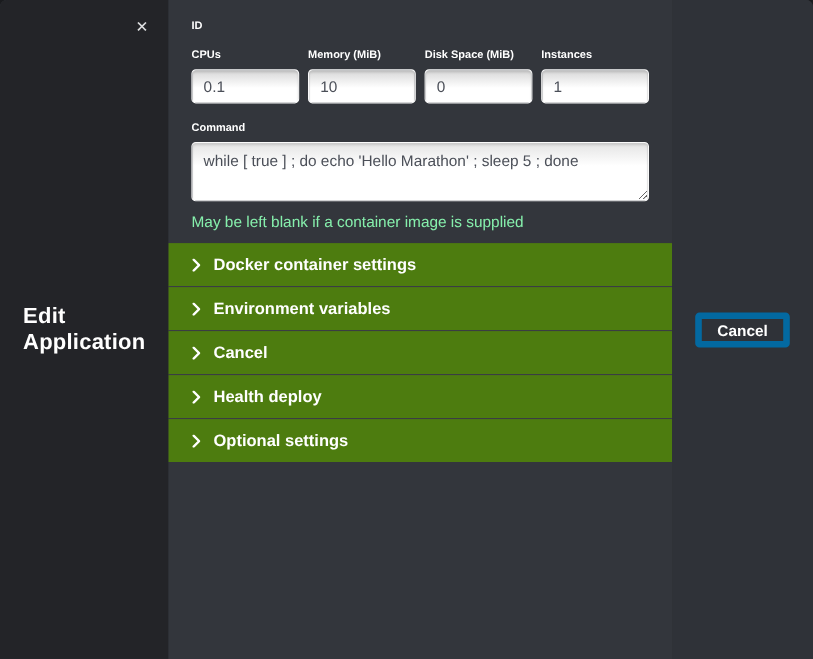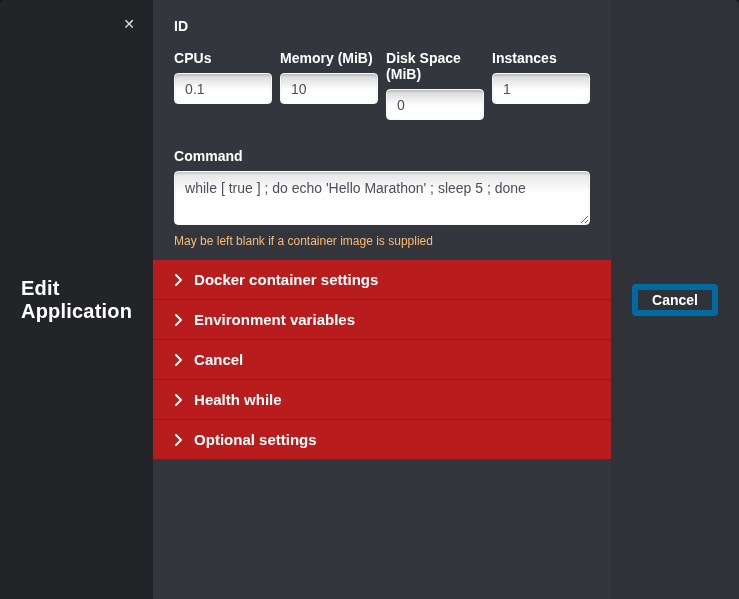--- a/index.html
+++ b/index.html
@@ -45,21 +45,21 @@
   }
   
   .modal-body {
     flex: 1 1 auto;
     background: #33363c;
     padding: 18px 21px 0 21px;
   }
   .form-label {
     display: block;
     color: #ffffff;
-    font-size: 14px;
+    font-size: 10px;
     font-weight: 700;
     margin-bottom: 7px;
   }
   .text-input, .text-area {
     width: 100%;
     border: 1px solid #fafafa;
     border-radius: 4px;
     background: linear-gradient(to bottom, #d7d7d7 0%, #ffffff 55%);
     box-shadow: inset 0 2px 2px rgba(0,0,0,0.12);
     color: #4b4f58;
@@ -74,31 +74,31 @@
     padding: 7px 10px;
     resize: both;
     line-height: 18px;
     background: linear-gradient(to bottom, #e4e4e4 0%, #ffffff 40%);
   }
   .field-group-id { margin-bottom: 16px; }
   .field-row {
     display: grid;
     grid-template-columns: 1fr 1fr 1fr 1fr;
     column-gap: 8px;
-    margin-bottom: 28px;
+    margin-bottom: 17px;
   }
   .help-text {
-    color: #fdba74;
-    font-size: 12px;
+    color: #86efac;
+    font-size: 14px;
     margin-top: 5px;
     margin-bottom: 12px;
   }
   
   .accordion {
-    background: #b91c1c;
+    background: #4d7c0f;
     margin: 4px -21px;
   }
   .accordion-row {
     height: 40px;
     display: flex;
     align-items: center;
     gap: 11px;
     padding: 0 21px;
     cursor: pointer;
     border-top: 1px solid #3a3d43;
@@ -209,21 +209,21 @@
             </svg>
         </span>
         <span class="accordion-label">Cancel</span>
       </div>
       <div class="accordion-row">
         <span class="chev">
           <svg width="9" height="12" viewBox="0 0 9 12">
               <polyline points="2,1 7,6 2,11" fill="none" stroke="#ffffff" stroke-width="2" stroke-linecap="round" stroke-linejoin="round"></polyline>
             </svg>
         </span>
-        <span class="accordion-label">Health while</span>
+        <span class="accordion-label">Health deploy</span>
       </div>
       <div class="accordion-row">
         <span class="chev">
           <svg width="9" height="12" viewBox="0 0 9 12">
               <polyline points="2,1 7,6 2,11" fill="none" stroke="#ffffff" stroke-width="2" stroke-linecap="round" stroke-linejoin="round"></polyline>
             </svg>
         </span>
         <span class="accordion-label">Optional settings</span>
       </div>
     </div>

